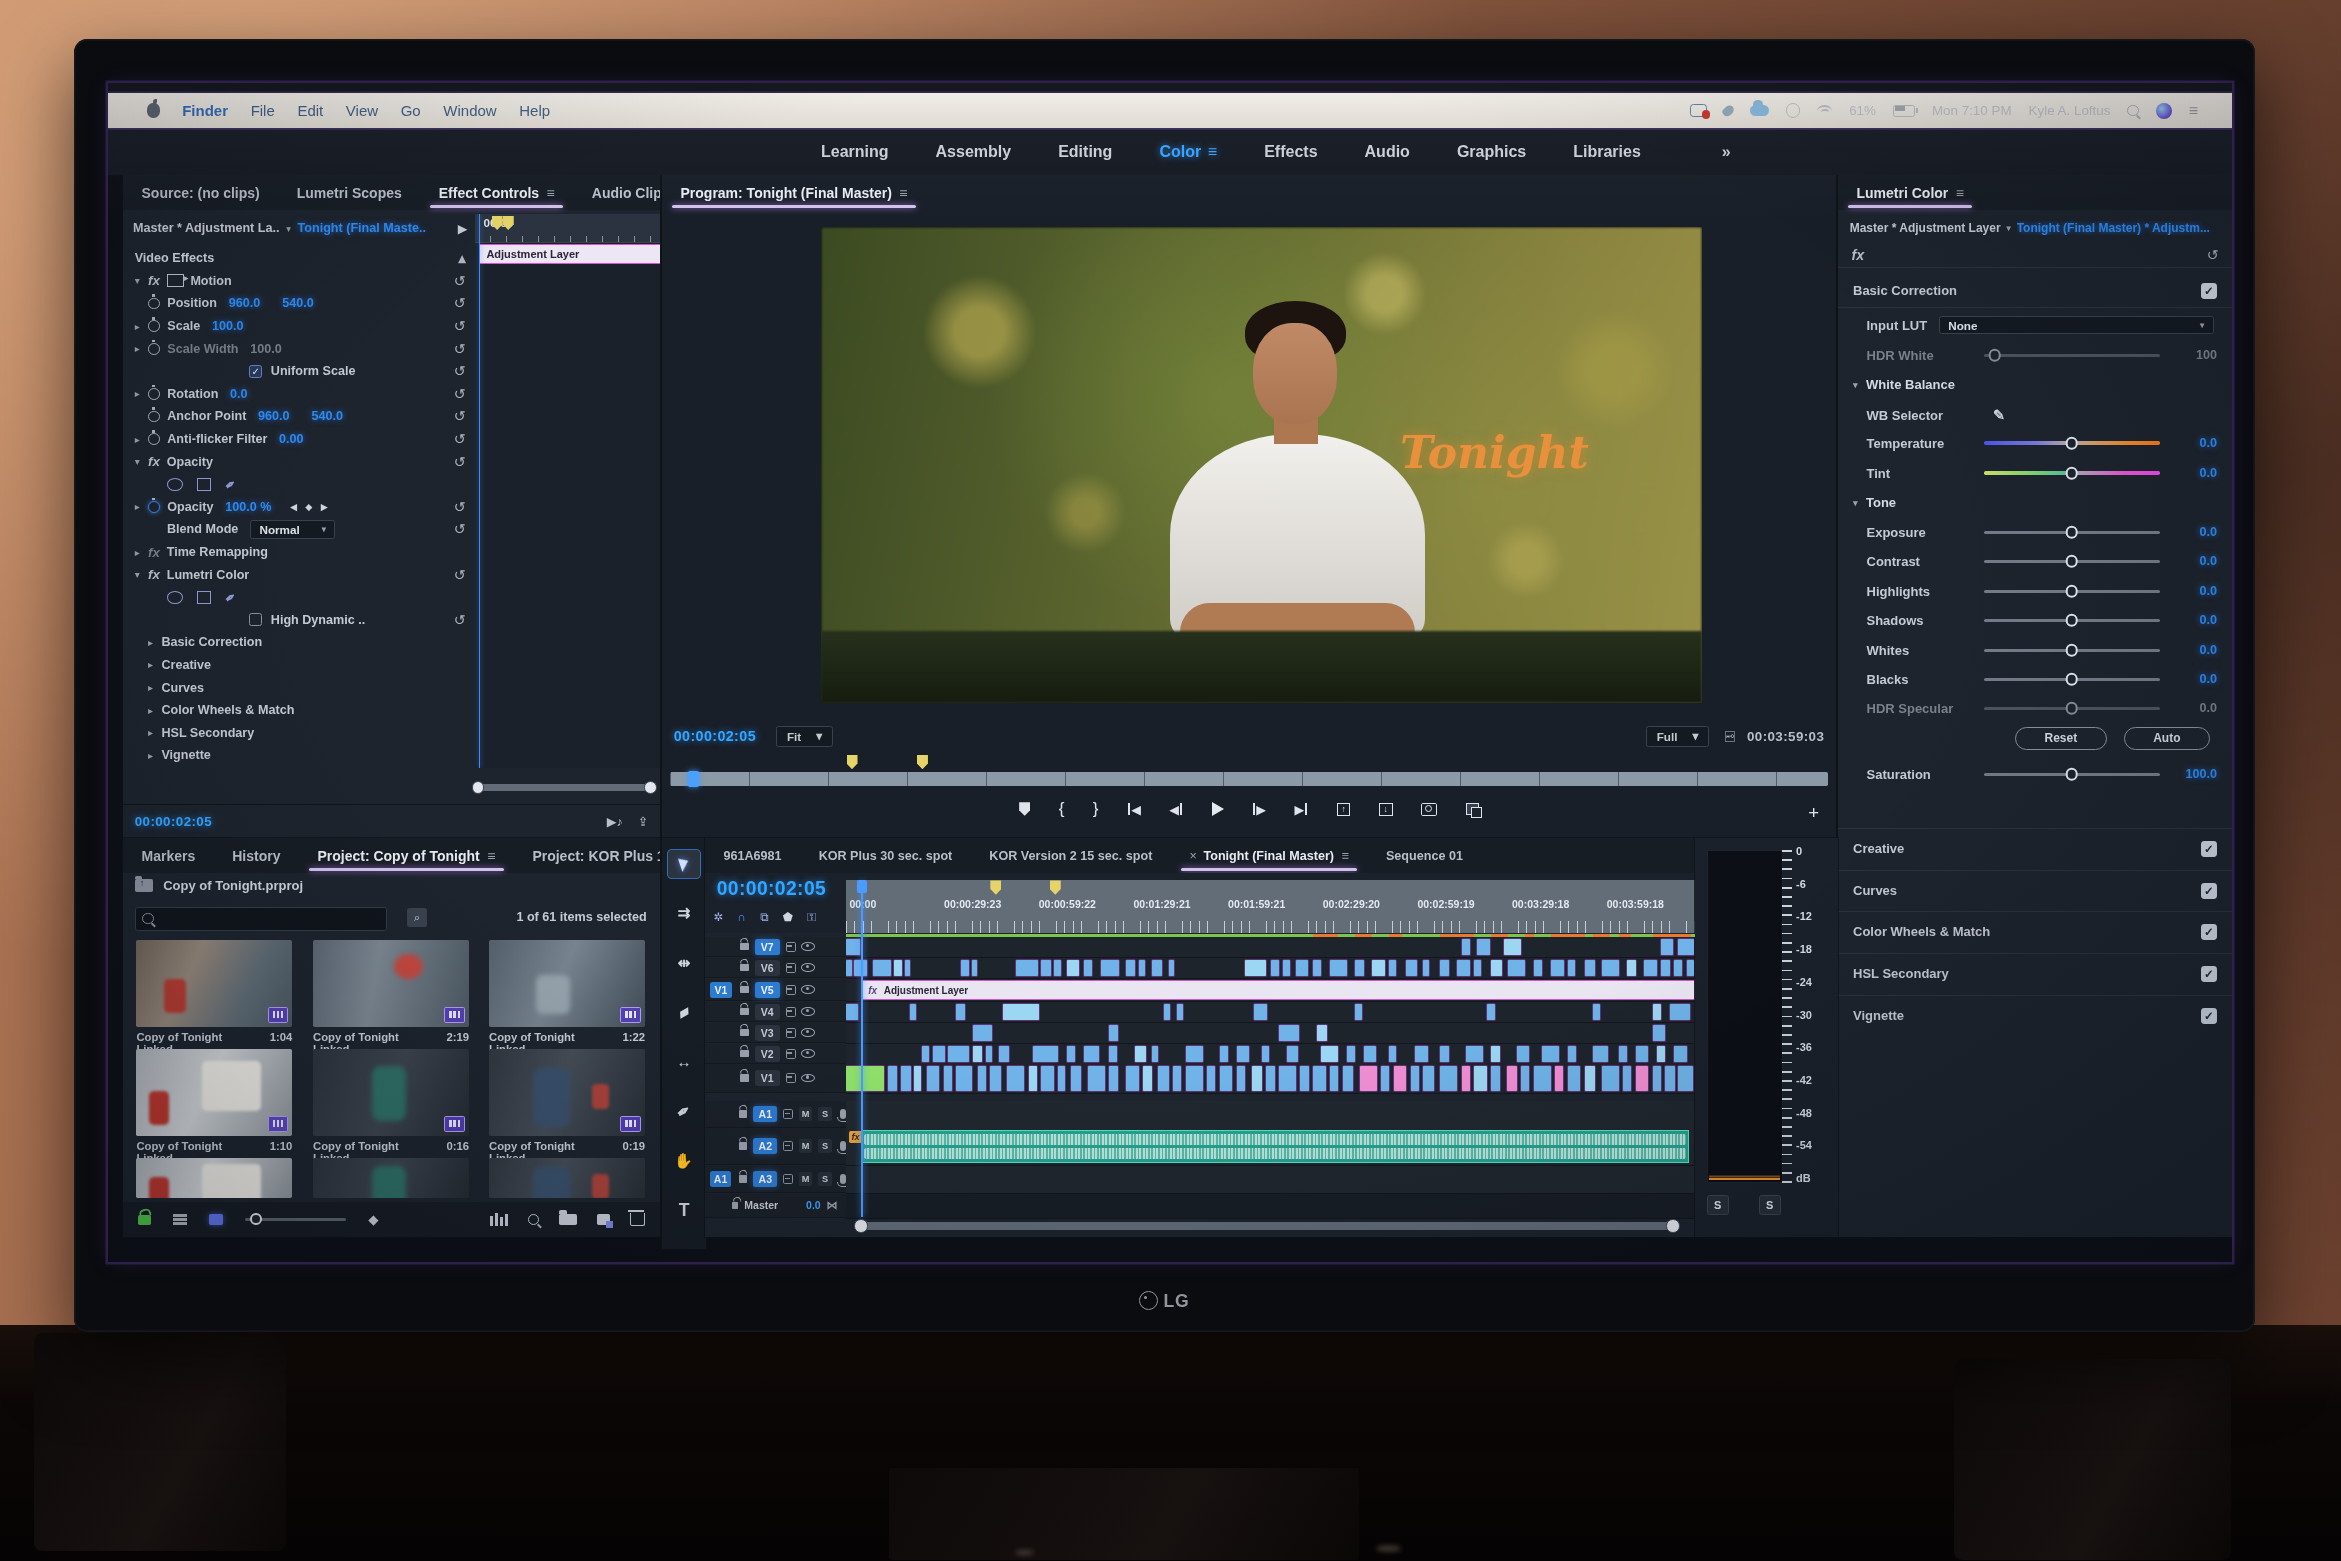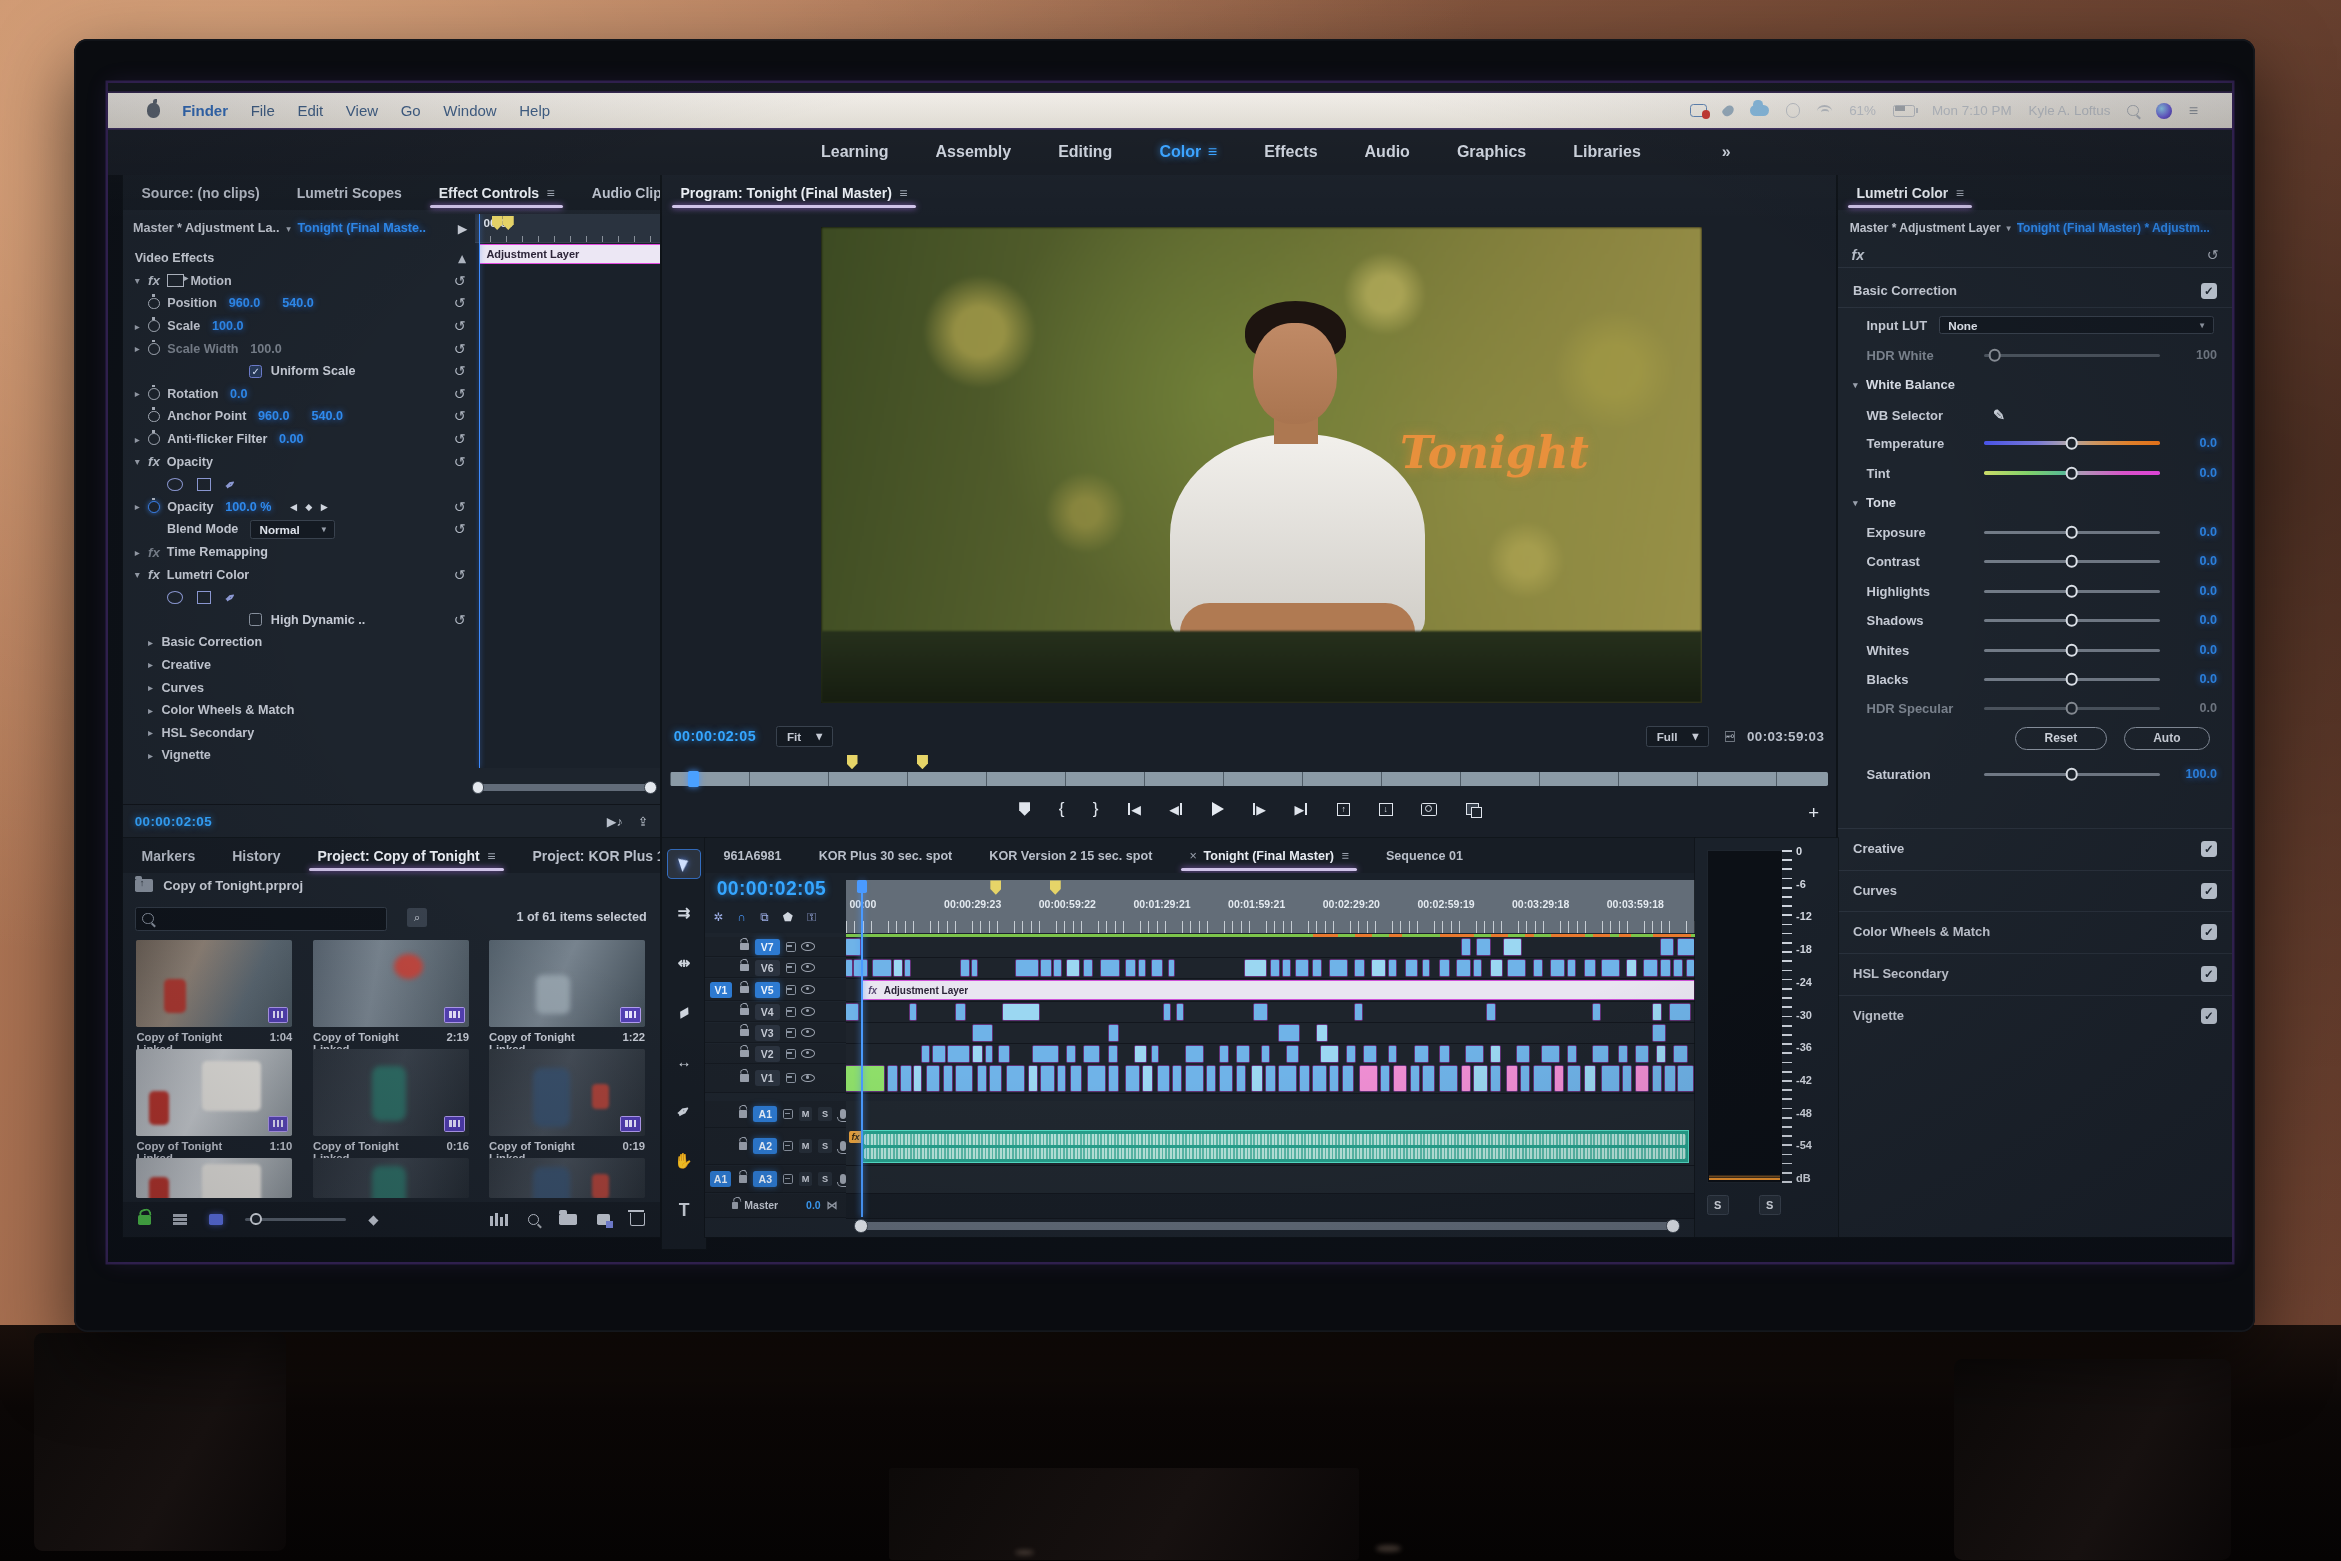--- a/index.html
+++ b/index.html
@@ -1269,14 +1269,17 @@
           <span style="top: 294px;">-54</span>
           <span style="top: 327px;">dB</span>
         </div>
       <div class="solos" id="meter-solos">
           <span class="solobtn">S</span>
           <span class="solobtn">S</span>
         </div>
     </div>
 
   </div>
+  <div class="brand">
+    <span class="lg-circle"></span><span>LG</span>
+  </div>
 </div>
 
 
 </body></html>

